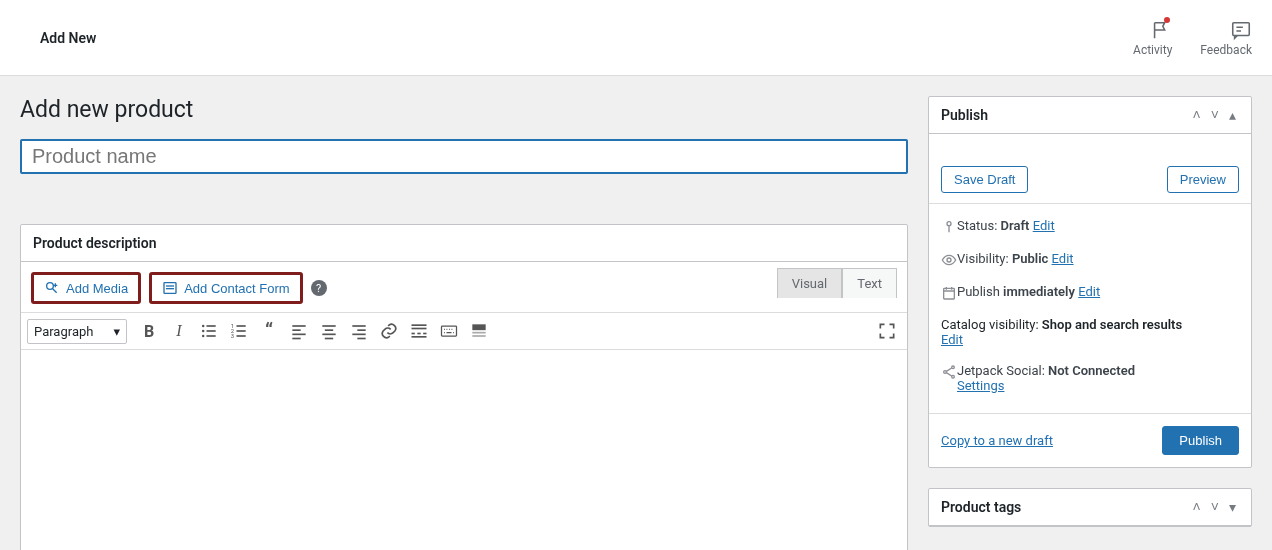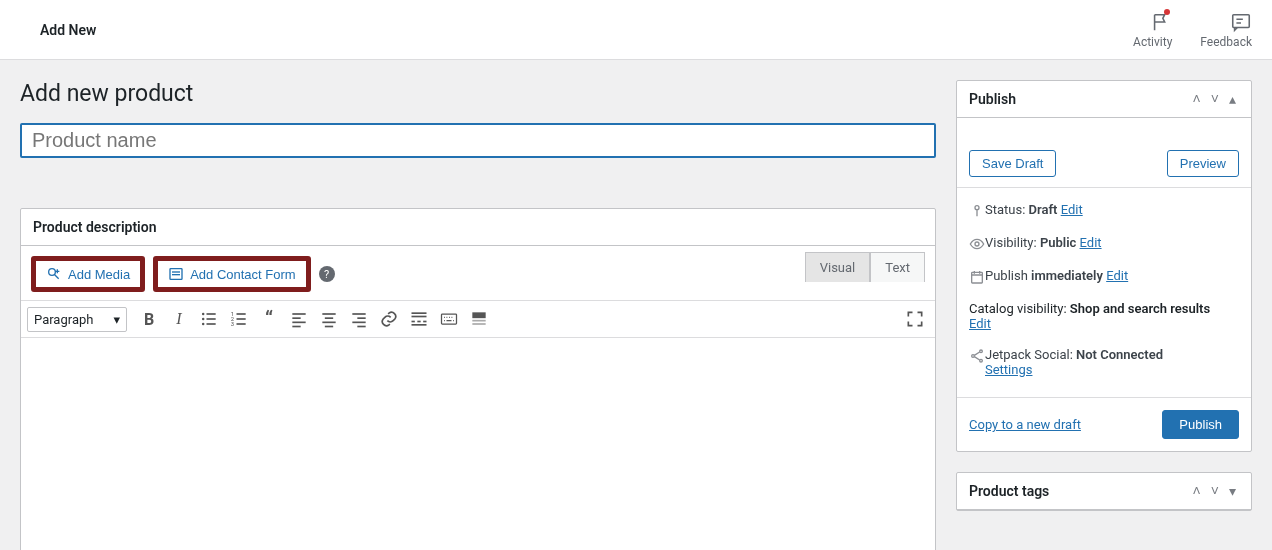--- a/index.html
+++ b/index.html
@@ -1,41 +1,41 @@
 <!DOCTYPE html>
 <html><head>
 <meta charset="utf-8">
 <style>
 * { box-sizing: border-box; margin: 0; padding: 0; }
 body { font-family: -apple-system, BlinkMacSystemFont, "Segoe UI", Roboto, sans-serif; font-size: 13px; color: #1d2327; background: #f0f0f1; width: 1272px; }
-.topbar { background: #fff; height: 60px; display: flex; align-items: center; justify-content: space-between; padding: 0 20px 0 40px; border-bottom: 1px solid #dcdcde; }
+.topbar { background: #fff; height: 76px; display: flex; align-items: center; justify-content: space-between; padding: 0 20px 0 40px; border-bottom: 1px solid #dcdcde; }
 .topbar-title { font-size: 14px; font-weight: 600; }
 .topbar-right { display: flex; gap: 28px; }
 .topbar-icon { display: flex; flex-direction: column; align-items: flex-end; gap: 2px; color: #646970; cursor: pointer; font-size: 12px; position: relative; }
 .topbar-icon svg { width: 22px; height: 22px; }
 .dot { position: absolute; top: -2px; right: 2px; width: 6px; height: 6px; background: #d63638; border-radius: 50%; }
 
 .content { padding: 20px 20px 0 20px; display: flex; gap: 20px; align-items: flex-start; }
 .main { flex: 1; min-width: 0; }
-.side { width: 296px; flex-shrink: 0; }
+.side { width: 324px; flex-shrink: 0; }
 
 .page-title { font-size: 23px; font-weight: 400; margin-bottom: 16px; }
 
 .title-input { width: 100%; height: 35px; padding: 3px 10px; font-size: 20px; border: 2px solid #2271b1; border-radius: 2px; background: #fff; outline: none; color: #1d2327; margin-bottom: 50px; }
 .title-input::placeholder { color: #777; }
 
 .postbox { background: #fff; border: 1px solid #c3c4c7; border-radius: 2px; margin-bottom: 20px; }
 .postbox-header { display: flex; align-items: center; justify-content: space-between; padding: 10px 12px; border-bottom: 1px solid #c3c4c7; }
 .postbox-title { font-size: 14px; font-weight: 600; }
 .postbox-ctrls { display: flex; gap: 4px; color: #787c82; }
 .postbox-ctrls span { cursor: pointer; font-size: 14px; padding: 0 3px; }
 
 .editor-wrap { }
 .editor-toolbar { padding: 10px 10px 8px 10px; display: flex; align-items: center; gap: 8px; position: relative; }
-.media-btn { border: 5px solid #7f1d1d; background: #fff; color: #2271b1; padding: 5px 10px; border-radius: 3px; cursor: pointer; font-size: 13px; display: inline-flex; align-items: center; gap: 6px; }
+.media-btn { border: 3px solid #7f1d1d; background: #fff; color: #2271b1; padding: 5px 10px; border-radius: 3px; cursor: pointer; font-size: 13px; display: inline-flex; align-items: center; gap: 6px; }
 .help-dot { width: 16px; height: 16px; border-radius: 50%; background: #646970; color: #fff; display: inline-flex; align-items: center; justify-content: center; font-size: 11px; cursor: pointer; }
 .tabs { position: absolute; right: 10px; top: 6px; display: flex; justify-content: center; }
 .tab { border: 1px solid #c3c4c7; border-bottom: none; padding: 7px 14px; background: #f0f0f1; color: #646970; cursor: pointer; font-size: 13px; }
 .tab.active { background: #e5e5e5; }
 .tab:last-child { background: #f6f7f7; }
 
 .format-bar { border-top: 1px solid #dcdcde; border-bottom: 1px solid #dcdcde; padding: 4px 6px; display: flex; align-items: center; gap: 2px; background: #fff; }
 .format-select { border: 1px solid #c3c4c7; background: #fff; padding: 4px 6px; font-size: 13px; width: 100px; display: flex; align-items: center; justify-content: space-between; cursor: pointer; border-radius: 2px; margin-right: 6px; }
 .fbtn { width: 28px; height: 28px; display: inline-flex; align-items: center; justify-content: center; cursor: pointer; color: #555; border-radius: 2px; }
 .fbtn svg { width: 20px; height: 20px; }

